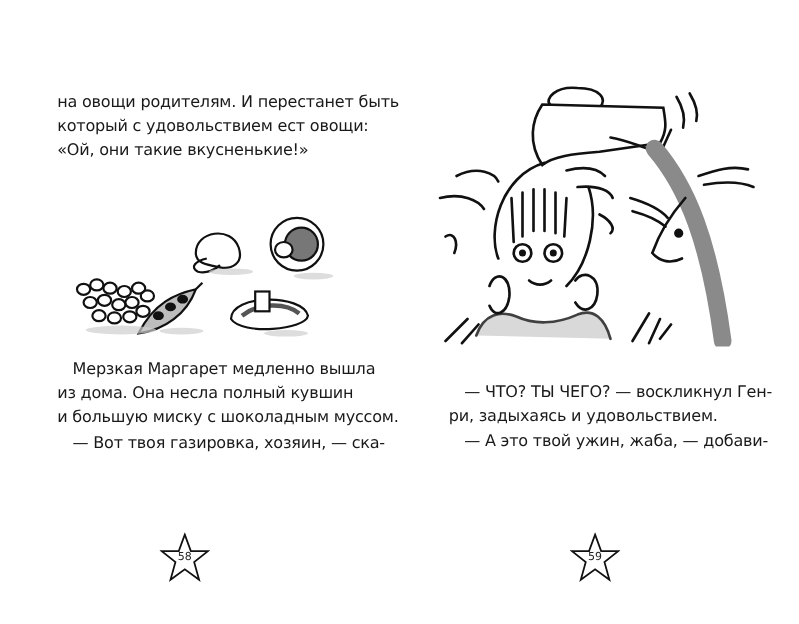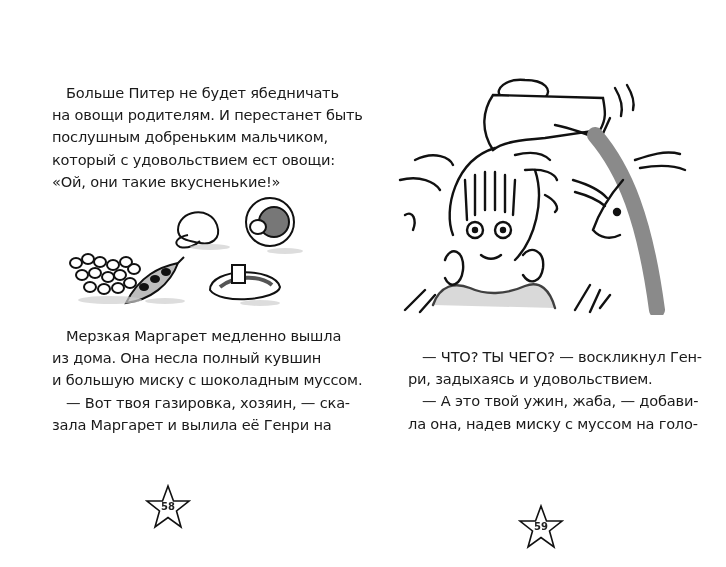--- a/index.html
+++ b/index.html
@@ -13,32 +13,30 @@
   .text p.ind { text-indent:14px; }
   #left-top { left:52px; top:82px; }
   #left-bottom { left:52px; top:325px; }
   #right-bottom { left:45px; top:346px; }
   .illus { position:absolute; }
   #veg-illus { left:60px; top:195px; width:260px; height:120px; }
   #scene-illus { left:32px; top:50px; width:292px; height:265px; }
   .star { position:absolute; width:46px; height:46px; }
   .star svg { position:absolute; left:0; top:0; }
   .star span { position:absolute; left:0; top:17px; width:46px; text-align:center;
-               font-size:10px; font-weight:bold; color:#222; }
+               font-size:10px; font-weight:normal; color:#222; }
   #star-left { left:145px; top:484px; }
-  #star-right { left:155px; top:504px; }
+  #star-right { left:155px; top:484px; }
 </style>
 </head>
 <body>
 
 <div class="page" id="page-left">
   <div class="text" id="left-top">
-    <p class="ind">Больше Питер не будет ябедничать</p>
     <p>на овощи родителям. И перестанет быть</p>
-    <p>послушным добреньким мальчиком,</p>
     <p>который с удовольствием ест овощи:</p>
     <p>«Ой, они такие вкусненькие!»</p>
   </div>
 
   <div class="illus" id="veg-illus">
     <svg width="260" height="120" viewBox="0 0 260 120">
       <g fill="none" stroke="#111" stroke-width="2">
 
         <g>
           <ellipse cx="16" cy="68" rx="6" ry="5"></ellipse>
@@ -90,21 +88,20 @@
         <ellipse cx="200" cy="108" rx="20" ry="3"></ellipse>
       </g>
     </svg>
   </div>
 
   <div class="text" id="left-bottom">
     <p class="ind">Мерзкая Маргарет медленно вышла</p>
     <p>из дома. Она несла полный кувшин</p>
     <p>и большую миску с шоколадным муссом.</p>
     <p class="ind">— Вот твоя газировка, хозяин, — ска-</p>
-    <p>зала Маргарет и вылила её Генри на</p>
   </div>
 
   <div class="star" id="star-left">
     <svg width="46" height="46" viewBox="0 0 46 46">
       <polygon points="23,2 28.5,17 44,17 31.5,27 36,43 23,33.5 10,43 14.5,27 2,17 17.5,17" fill="#fff" stroke="#111" stroke-width="1.6" stroke-linejoin="miter"></polygon>
     </svg>
     <span>58</span>
   </div>
 </div>
 
@@ -158,21 +155,20 @@
 
         <path d="M10 260 L30 240 M25 262 L40 245 M180 260 L195 235 M195 262 L205 240 M205 258 L215 245"></path>
       </g>
     </svg>
   </div>
 
   <div class="text" id="right-bottom">
     <p class="ind">— ЧТО? ТЫ ЧЕГО? — воскликнул Ген-</p>
     <p>ри, задыхаясь и удовольствием.</p>
     <p class="ind">— А это твой ужин, жаба, — добави-</p>
-    <p>ла она, надев миску с муссом на голо-</p>
   </div>
 
   <div class="star" id="star-right">
     <svg width="46" height="46" viewBox="0 0 46 46">
       <polygon points="23,2 28.5,17 44,17 31.5,27 36,43 23,33.5 10,43 14.5,27 2,17 17.5,17" fill="#fff" stroke="#111" stroke-width="1.6" stroke-linejoin="miter"></polygon>
     </svg>
     <span>59</span>
   </div>
 </div>
 

